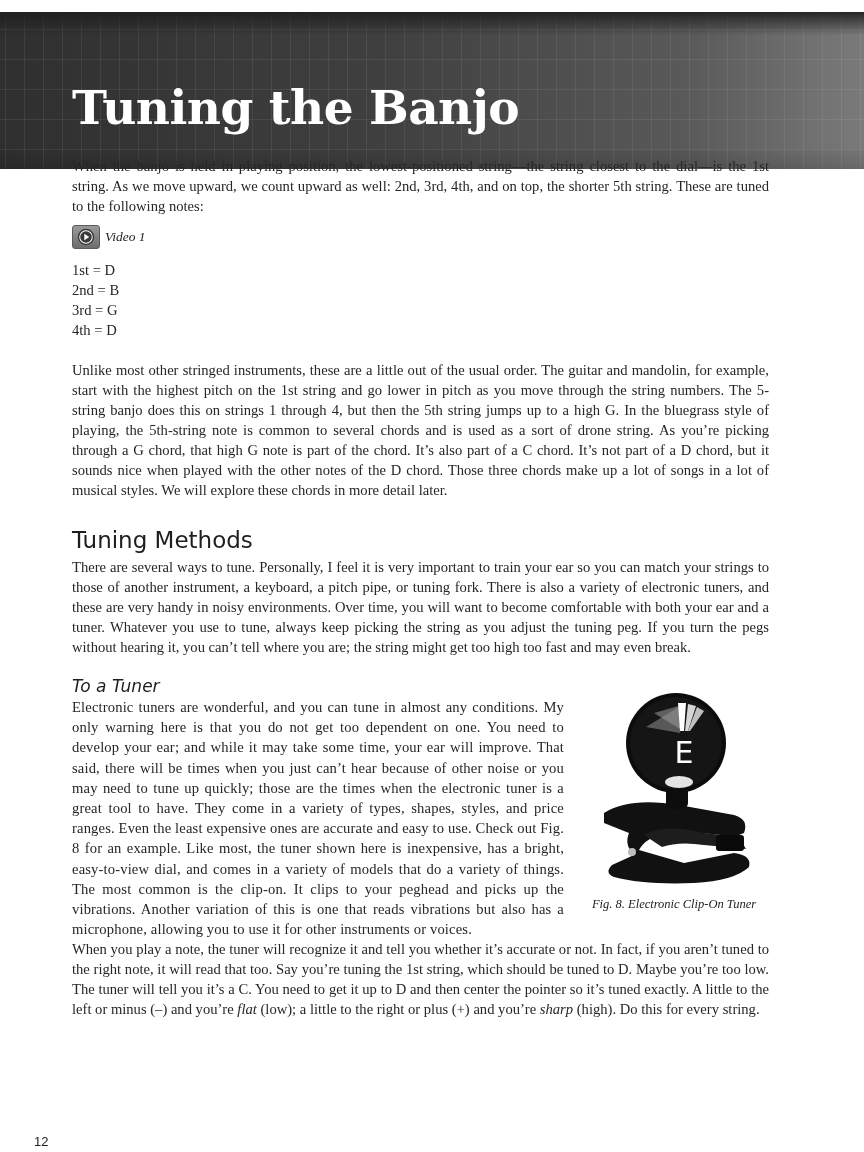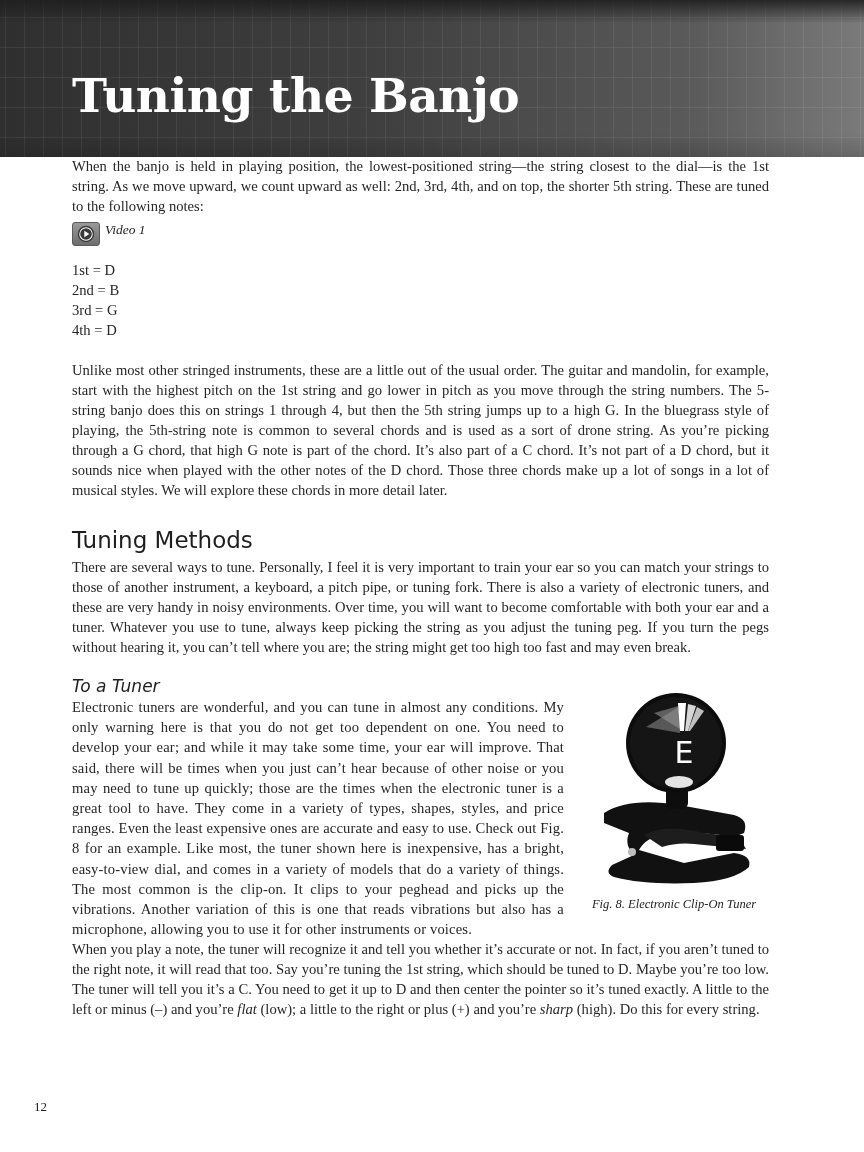--- a/index.html
+++ b/index.html
@@ -1,21 +1,21 @@
 <!DOCTYPE html>
 <html><head>
 <meta charset="utf-8">
 <style>
   html, body { margin: 0; padding: 0; }
   body {
     width: 864px; height: 1152px; background: #ffffff; position: relative; overflow: hidden;
     font-family: "Liberation Serif", "DejaVu Serif", serif; color: #222;
   }
   .header-banner {
-    position: absolute; left: 0; top: 0; width: 864px; height: 157px;
+    position: absolute; left: 0; top: 12px; width: 864px; height: 157px;
     background: linear-gradient(90deg, #2f2f2f 0%, #404040 45%, #5a5a5a 80%, #7a7a7a 100%);
     overflow: hidden;
   }
   .header-grid {
     position: absolute; inset: 0;
     background-image:
       linear-gradient(90deg, rgba(255,255,255,0.07) 1px, transparent 1px),
       linear-gradient(0deg, rgba(255,255,255,0.07) 1px, transparent 1px);
     background-size: 19px 19px, 19px 30px;
     background-position: 24px 0, 0 18px;
@@ -27,21 +27,21 @@
   .page-title {
     position: absolute; left: 72px; top: 66px; margin: 0;
     font-family: "DejaVu Serif", "Liberation Serif", serif;
     font-weight: bold; font-size: 47px; line-height: 60px; color: #ffffff;
     letter-spacing: -0.5px;
   }
   .content { position: absolute; left: 72px; top: 156px; width: 697px; }
   p.body {
     margin: 0; font-size: 14.6px; line-height: 20px; text-align: justify; color: #262626;
   }
-  .video-row { display: flex; margin-top: 6px; height: 30px; }
+  .video-row { display: flex; align-items: center; margin-top: 6px; height: 30px; }
   .video-icon {
     width: 28px; height: 24px; border-radius: 3px;
     background: linear-gradient(180deg, #9a9a9a, #6d6d6d);
     display: flex; align-items: center; justify-content: center;
     border: 1px solid #5b5b5b; box-sizing: border-box;
   }
   .video-label { font-style: italic; font-size: 13.5px; margin-left: 5px; color: #222; }
   .tuning-list { list-style: none; margin: 8px 0 0 0; padding: 0; }
   .tuning-list li { font-size: 14.6px; line-height: 20px; color: #262626; }
   .gap { height: 20px; }
@@ -54,22 +54,22 @@
     font-size: 17px; line-height: 22px; margin: 18px 0 0 0; color: #1e1e1e; font-style: italic;
   }
   .tuner-wrap { display: flex; align-items: flex-start; }
   .tuner-text { width: 492px; }
   .tuner-text p.body { line-height: 20.2px; letter-spacing: 0.15px; }
   .figure { width: 190px; margin-left: 15px; margin-top: -12px; display: flex; flex-direction: column; align-items: center; }
   .figure svg { display: block; }
   .fig-caption { font-style: italic; font-size: 12.5px; color: #222; margin-top: 2px; white-space: nowrap; }
   .final-para { margin-top: 8px; }
   .page-number {
-    position: absolute; left: 34px; top: 1099px;
-    font-family: Liberation Serif, serif; font-size: 13px; color: #222;
+    position: absolute; left: 34px; top: 1134px;
+    font-family: Liberation Sans, sans-serif; font-size: 13px; color: #222;
   }
 </style>
 </head>
 <body>
 
 <div class="header-banner">
   <div class="header-grid"></div>
   <h1 class="page-title">Tuning the Banjo</h1>
 </div>
 

